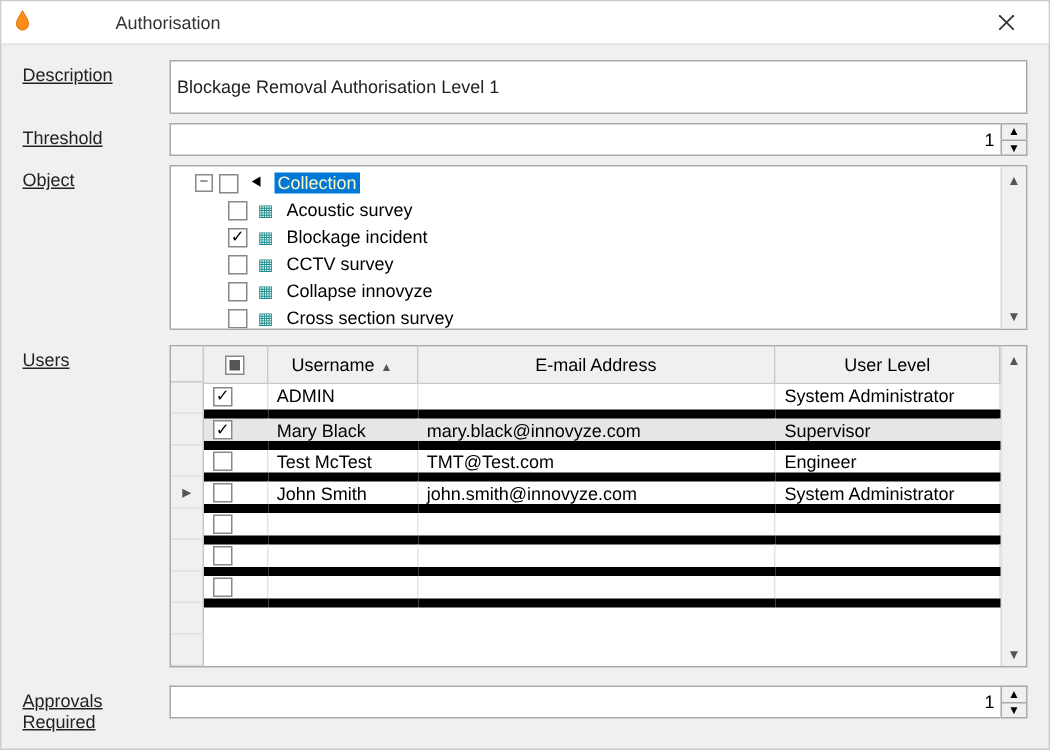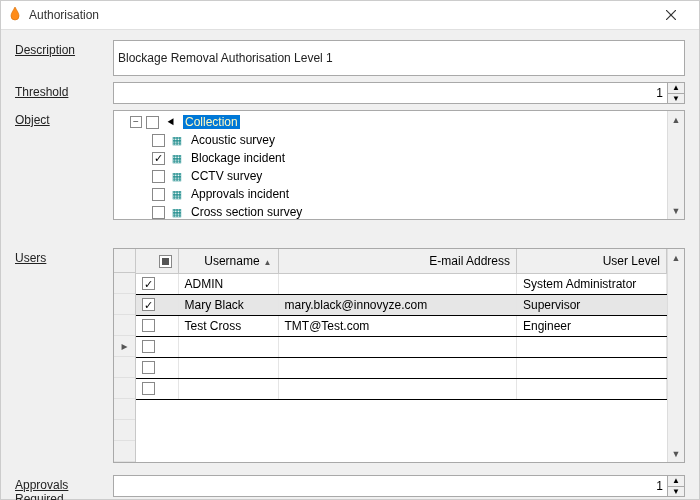--- a/index.html
+++ b/index.html
@@ -1,18 +1,18 @@
 <!DOCTYPE html>
 <html><head>
 <meta charset="utf-8">
 <style>
   * { box-sizing: border-box; font-family: "Segoe UI", Tahoma, sans-serif; font-size: 12px; }
   html, body { margin:0; padding:0; background:#fff; }
   .dialog { width:700px; height:500px; border:1px solid #ccc; background:#f0f0f0; display:flex; flex-direction:column; }
-  .titlebar { display:flex; align-items:center; height:30px; background:#fff; border-bottom:1px solid #e0e0e0; padding:0 8px 0 6px; }
+  .titlebar { display:flex; align-items:center; height:30px; background:#fff; border-bottom:1px solid #e0e0e0; padding:0 8px 0 6px;gap:48px; }
   .titlebar .title { margin-left:6px; color:#333; }
   .titlebar .spacer { flex:1; }
   .closebtn { width:40px; height:28px; display:flex; align-items:center; justify-content:center; color:#333; }
 
   .form { flex:1; padding:10px 14px 6px 14px; display:flex; flex-direction:column; }
   .row { display:flex; align-items:flex-start; margin-bottom:6px; }
   .row .label { width:98px; padding-top:3px; color:#222;text-decoration:underline; }
   .row .field { flex:1; }
 
   input[type=text].textbox {
@@ -39,22 +39,22 @@
   .node-label { padding:0 2px; }
   .node-label.sel { background:#0078d7; color:#fef9c3; }
 
   
   .gridwrap { flex:1; display:flex; width:100%; border:1px solid #a9a9a9; background:#fff; overflow:hidden; }
   .grid-row-head-col { width:22px; background:#f0f0f0; border-right:1px solid #c8c8c8; display:flex; flex-direction:column; }
   .grid-row-head-col .hd { height:24px; border-bottom:1px solid #c8c8c8; }
   .grid-row-head-col .rw { height:21px; border-bottom:1px solid #e0e0e0; display:flex; align-items:center; justify-content:center; color:#555; }
   .gridmain { flex:1; position:relative; }
   .gridmain table { width:100%; border-collapse:collapse; table-layout:fixed; }
-  .gridmain th { background:#f0f0f0; border-right:1px solid #c8c8c8; border-bottom:1px solid #c8c8c8; text-align:right; font-weight:normal; padding:0 6px; height:24px; position:relative; }
-  .gridmain td { border-right:1px solid #e5e5e5; border-bottom:1px solid #000000; padding:0 6px; height:21px; }
+  .gridmain th { background:#f0f0f0; border-right:1px solid #c8c8c8; border-bottom:1px solid #c8c8c8; text-align:center; font-weight:normal; padding:0 6px; height:24px; position:relative; }
+  .gridmain td { border-right:1px solid #e5e5e5; border-bottom:6px solid #000000; padding:0 6px; height:21px; }
   .sorticon { font-size:8px; color:#555; margin-left:4px; }
   .chkcell { text-align:center; }
   .gridsbar { width:17px; background:#f0f0f0; border-left:1px solid #dcdcdc; display:flex; flex-direction:column; justify-content:space-between; align-items:center; }
   tr.selrow td { background:#e6e6e6; }
   .hdrchk { width:13px; height:13px; border:1px solid #888; background:#fff; display:inline-flex; align-items:center; justify-content:center; }
   .hdrchk::after { content:""; width:7px; height:7px; background:#555; }
 
   .buttons { display:flex; justify-content:flex-end; gap:8px; padding-top:8px; }
   .btn { width:75px; height:23px; border:1px solid #adadad; background:#e1e1e1; display:flex; align-items:center; justify-content:center; }
   .btn.default { border:1px solid #0078d7; }
@@ -95,21 +95,21 @@
         <div class="spinwrap">
           <input type="text" value="1" style="">
           <div class="spinbtns">
             <button>▲</button>
             <button>▼</button>
           </div>
         </div>
       </div>
     </div>
 
-    <div class="row" style="margin-bottom:28px;">
+    <div class="row" style="margin-bottom:10px;">
       <div class="label">Object</div>
       <div class="field">
         <div class="objbox">
           <div class="tree">
             <div class="treerow" style="padding-left:12px;">
               <div class="exp">−</div>
               <div class="chk"></div>
               <span class="node-glyph arrow">⯇</span>
               <span class="node-label sel">Collection</span>
             </div>
@@ -125,21 +125,21 @@
                   <span class="node-label">Blockage incident</span>
                 </div>
                 <div class="treerow" style="padding-left: 34px;">
                   <div class="chk"></div>
                   <span class="node-glyph doc">▦</span>
                   <span class="node-label">CCTV survey</span>
                 </div>
                 <div class="treerow" style="padding-left: 34px;">
                   <div class="chk"></div>
                   <span class="node-glyph doc">▦</span>
-                  <span class="node-label">Approvals incident</span>
+                  <span class="node-label">Collapse innovyze</span>
                 </div>
                 <div class="treerow" style="padding-left: 34px;">
                   <div class="chk"></div>
                   <span class="node-glyph doc">▦</span>
                   <span class="node-label">Cross section survey</span>
                 </div>
               </div>
           </div>
           <div class="sbar">
             <div class="arrowbtn">▲</div>
@@ -195,23 +195,31 @@
                       <span class="chk checked"></span>
                     </td>
                     <td>Mary Black</td>
                     <td>mary.black@innovyze.com</td>
                     <td>Supervisor</td>
                   </tr>
                   <tr>
                     <td class="chkcell">
                       <span class="chk"></span>
                     </td>
-                    <td>Test Cross</td>
+                    <td>Test McTest</td>
                     <td>TMT@Test.com</td>
                     <td>Engineer</td>
+                  </tr>
+                  <tr>
+                    <td class="chkcell">
+                      <span class="chk"></span>
+                    </td>
+                    <td>John Smith</td>
+                    <td>john.smith@innovyze.com</td>
+                    <td>System Administrator</td>
                   </tr>
                   <tr>
                     <td class="chkcell">
                       <span class="chk"></span>
                     </td>
                     <td></td>
                     <td></td>
                     <td></td>
                   </tr>
                   <tr>

